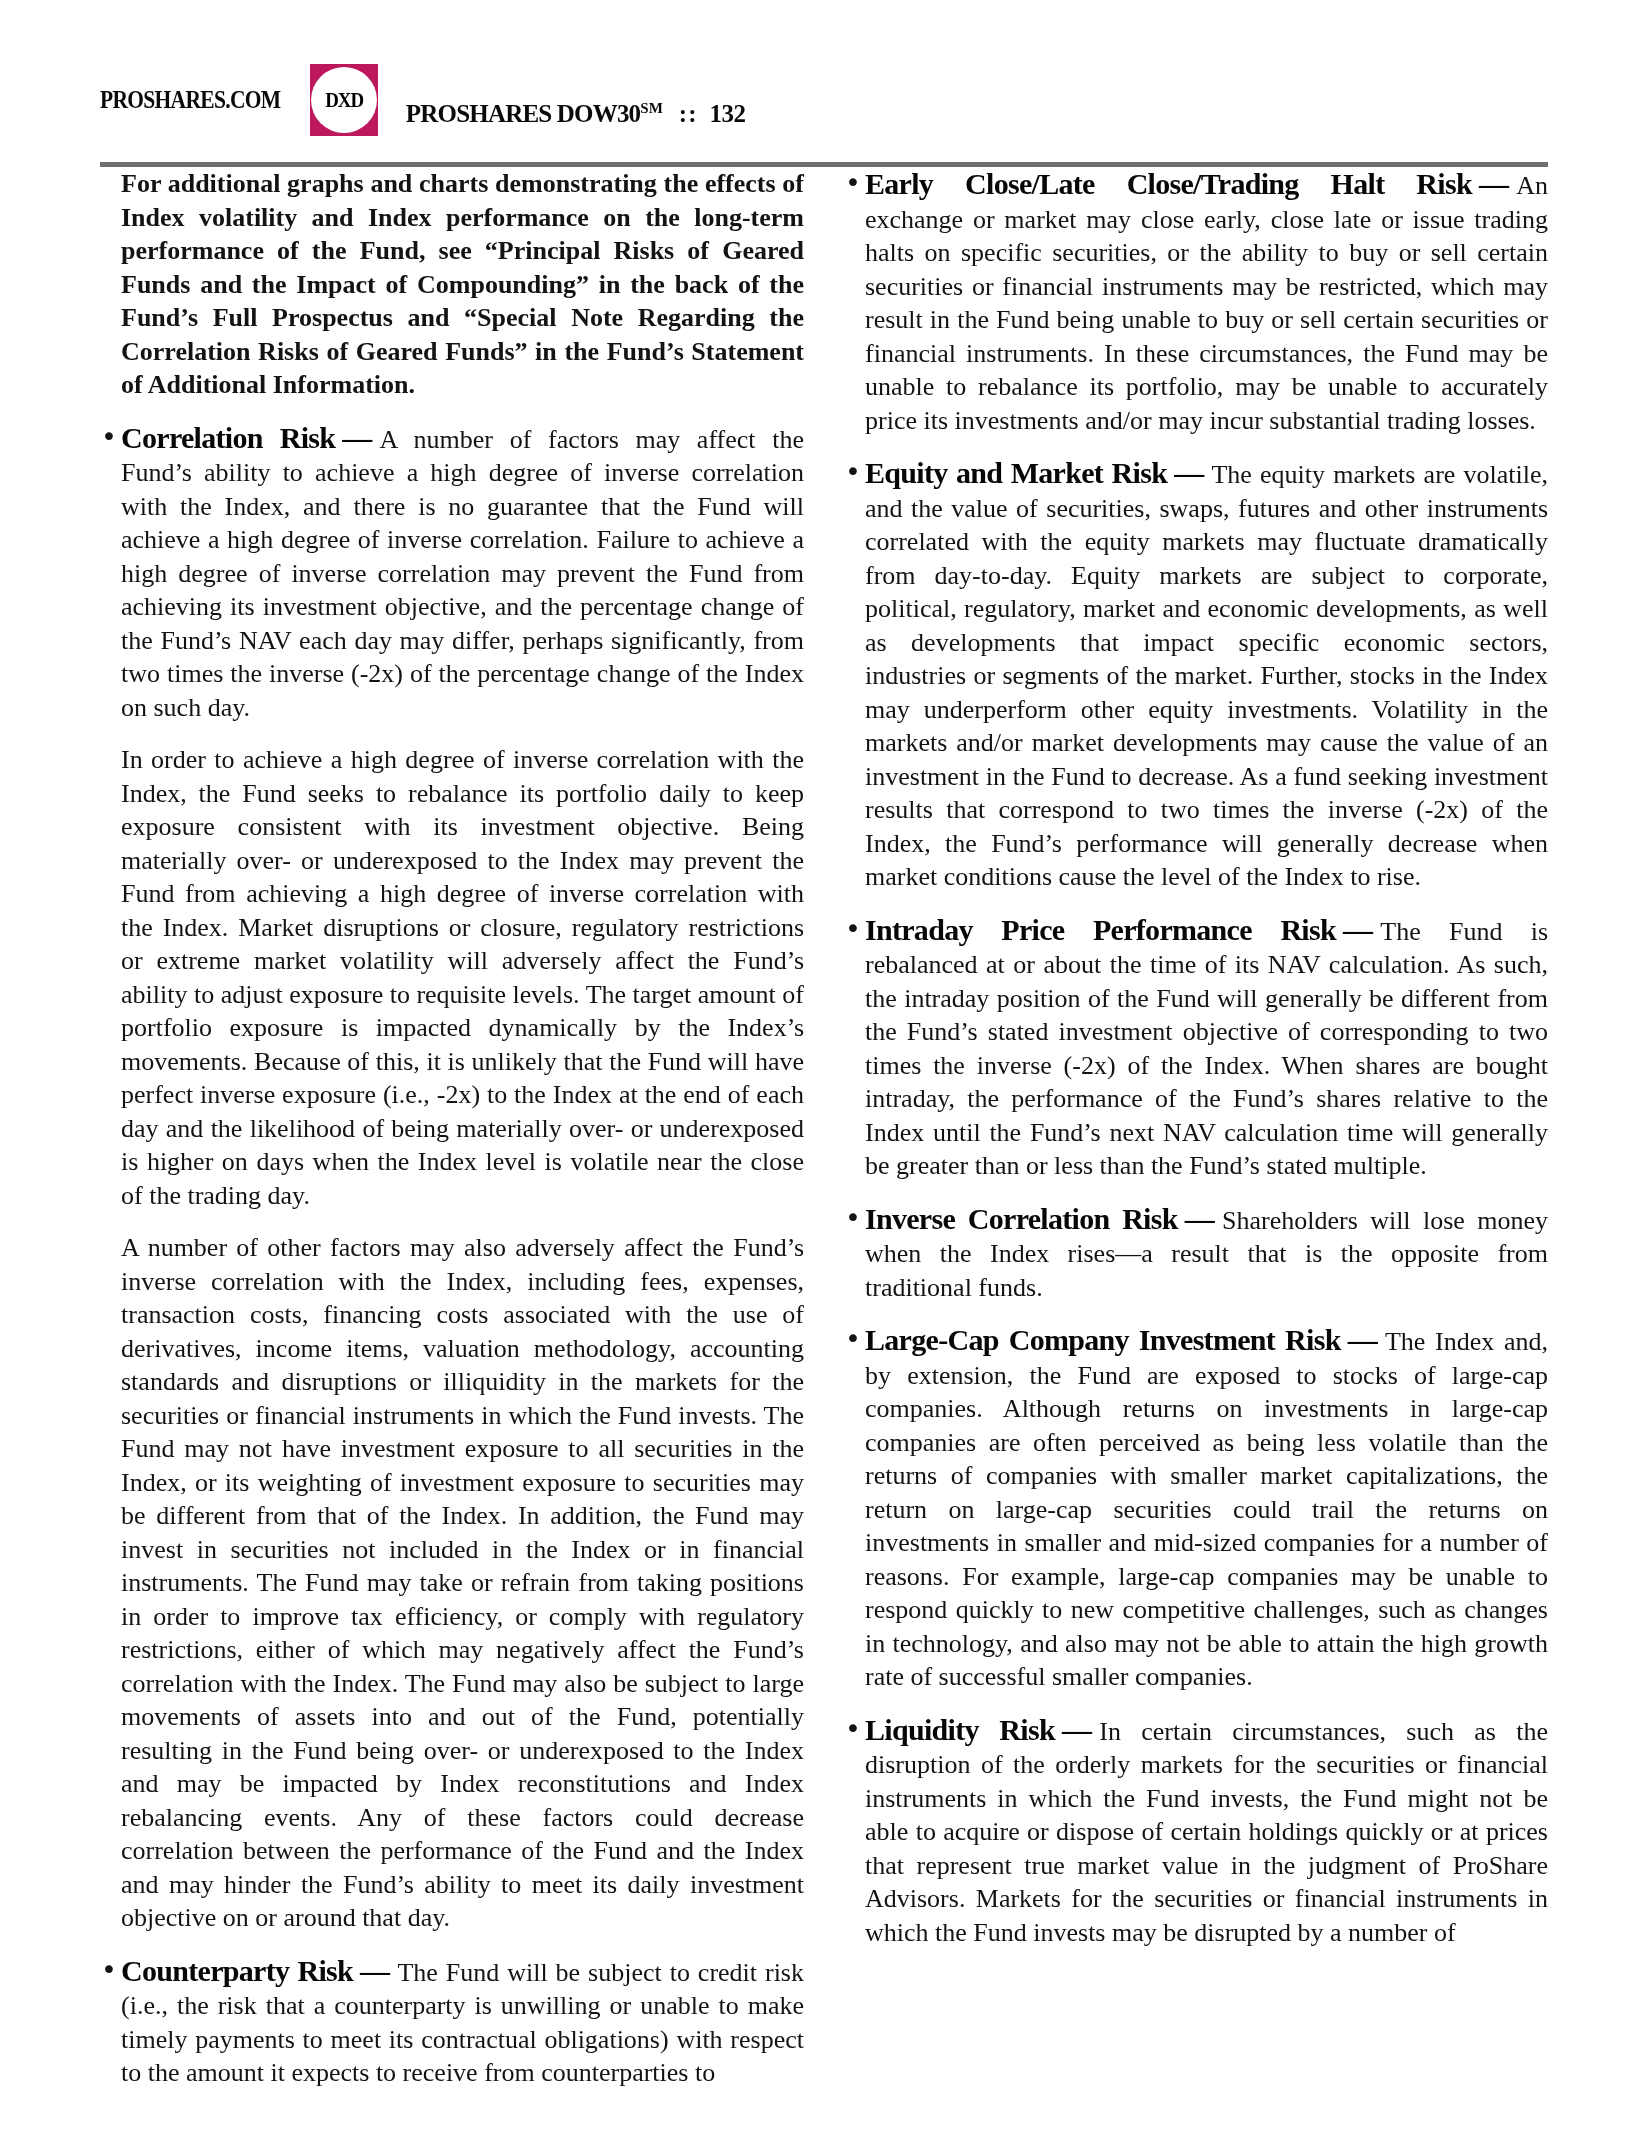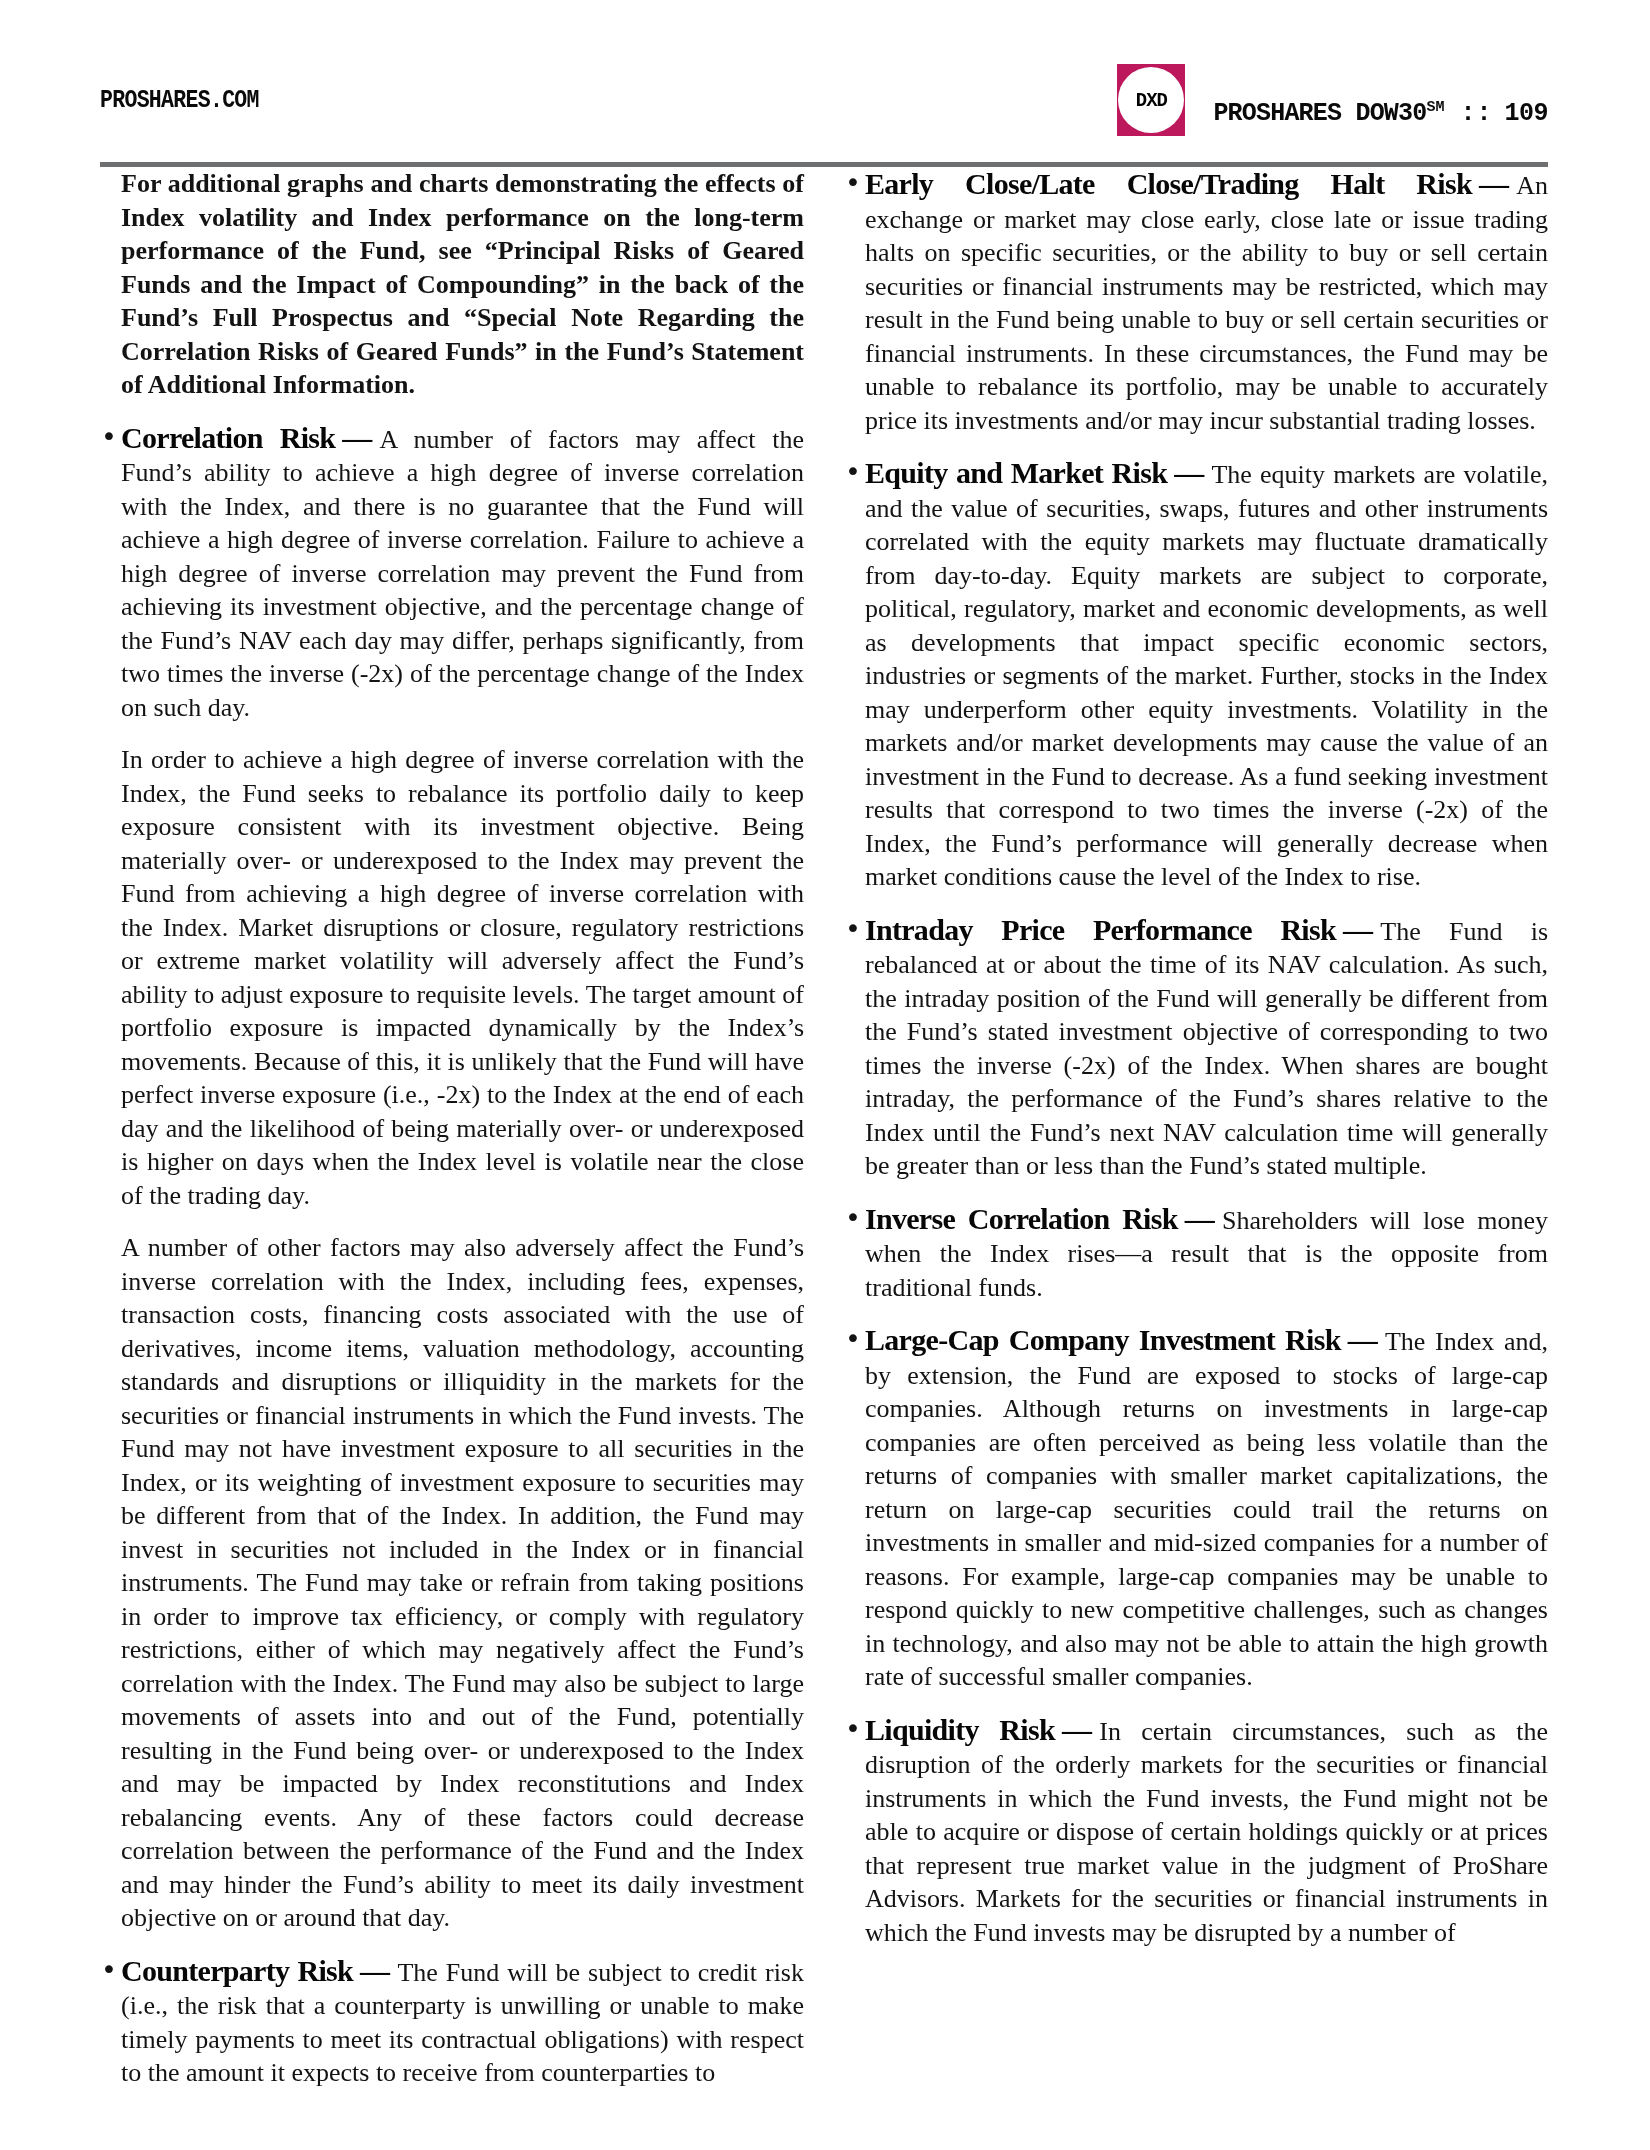--- a/index.html
+++ b/index.html
@@ -16,22 +16,22 @@
     padding: 0 102px 0 100px;
     overflow: hidden;
   }
 
   
   .header {
     margin-top: 64px;
     height: 72px;
     display: flex;
     align-items: center;
-    justify-content: space-between;
-    font-family: Liberation Mono, monospace;
+    justify-content: flex-start;
+    font-family: Liberation Serif, serif;
     font-weight: 700;
     color: #0a0a0a;
   }
   .site-name {
     font-size: 25px;
     letter-spacing: -0.8px;
     transform: scaleX(0.86);
     transform-origin: left center;
   }
   .header-right {
@@ -130,21 +130,21 @@
     <div class="header-right">
       <div class="ticker-badge">
         <div class="ticker-circle">
           <span class="ticker-text">DXD</span>
         </div>
       </div>
       <div class="fund-title-wrap">
         <span>PROSHARES DOW30</span>
           <span class="fund-title-sup">SM</span>
         <span class="page-separator">::</span>
-        <span class="page-number">109</span>
+        <span class="page-number">132</span>
       </div>
     </div>
   </div>
 
   <div class="rule"></div>
 
   <div class="columns">
 
     <div class="col">
 

